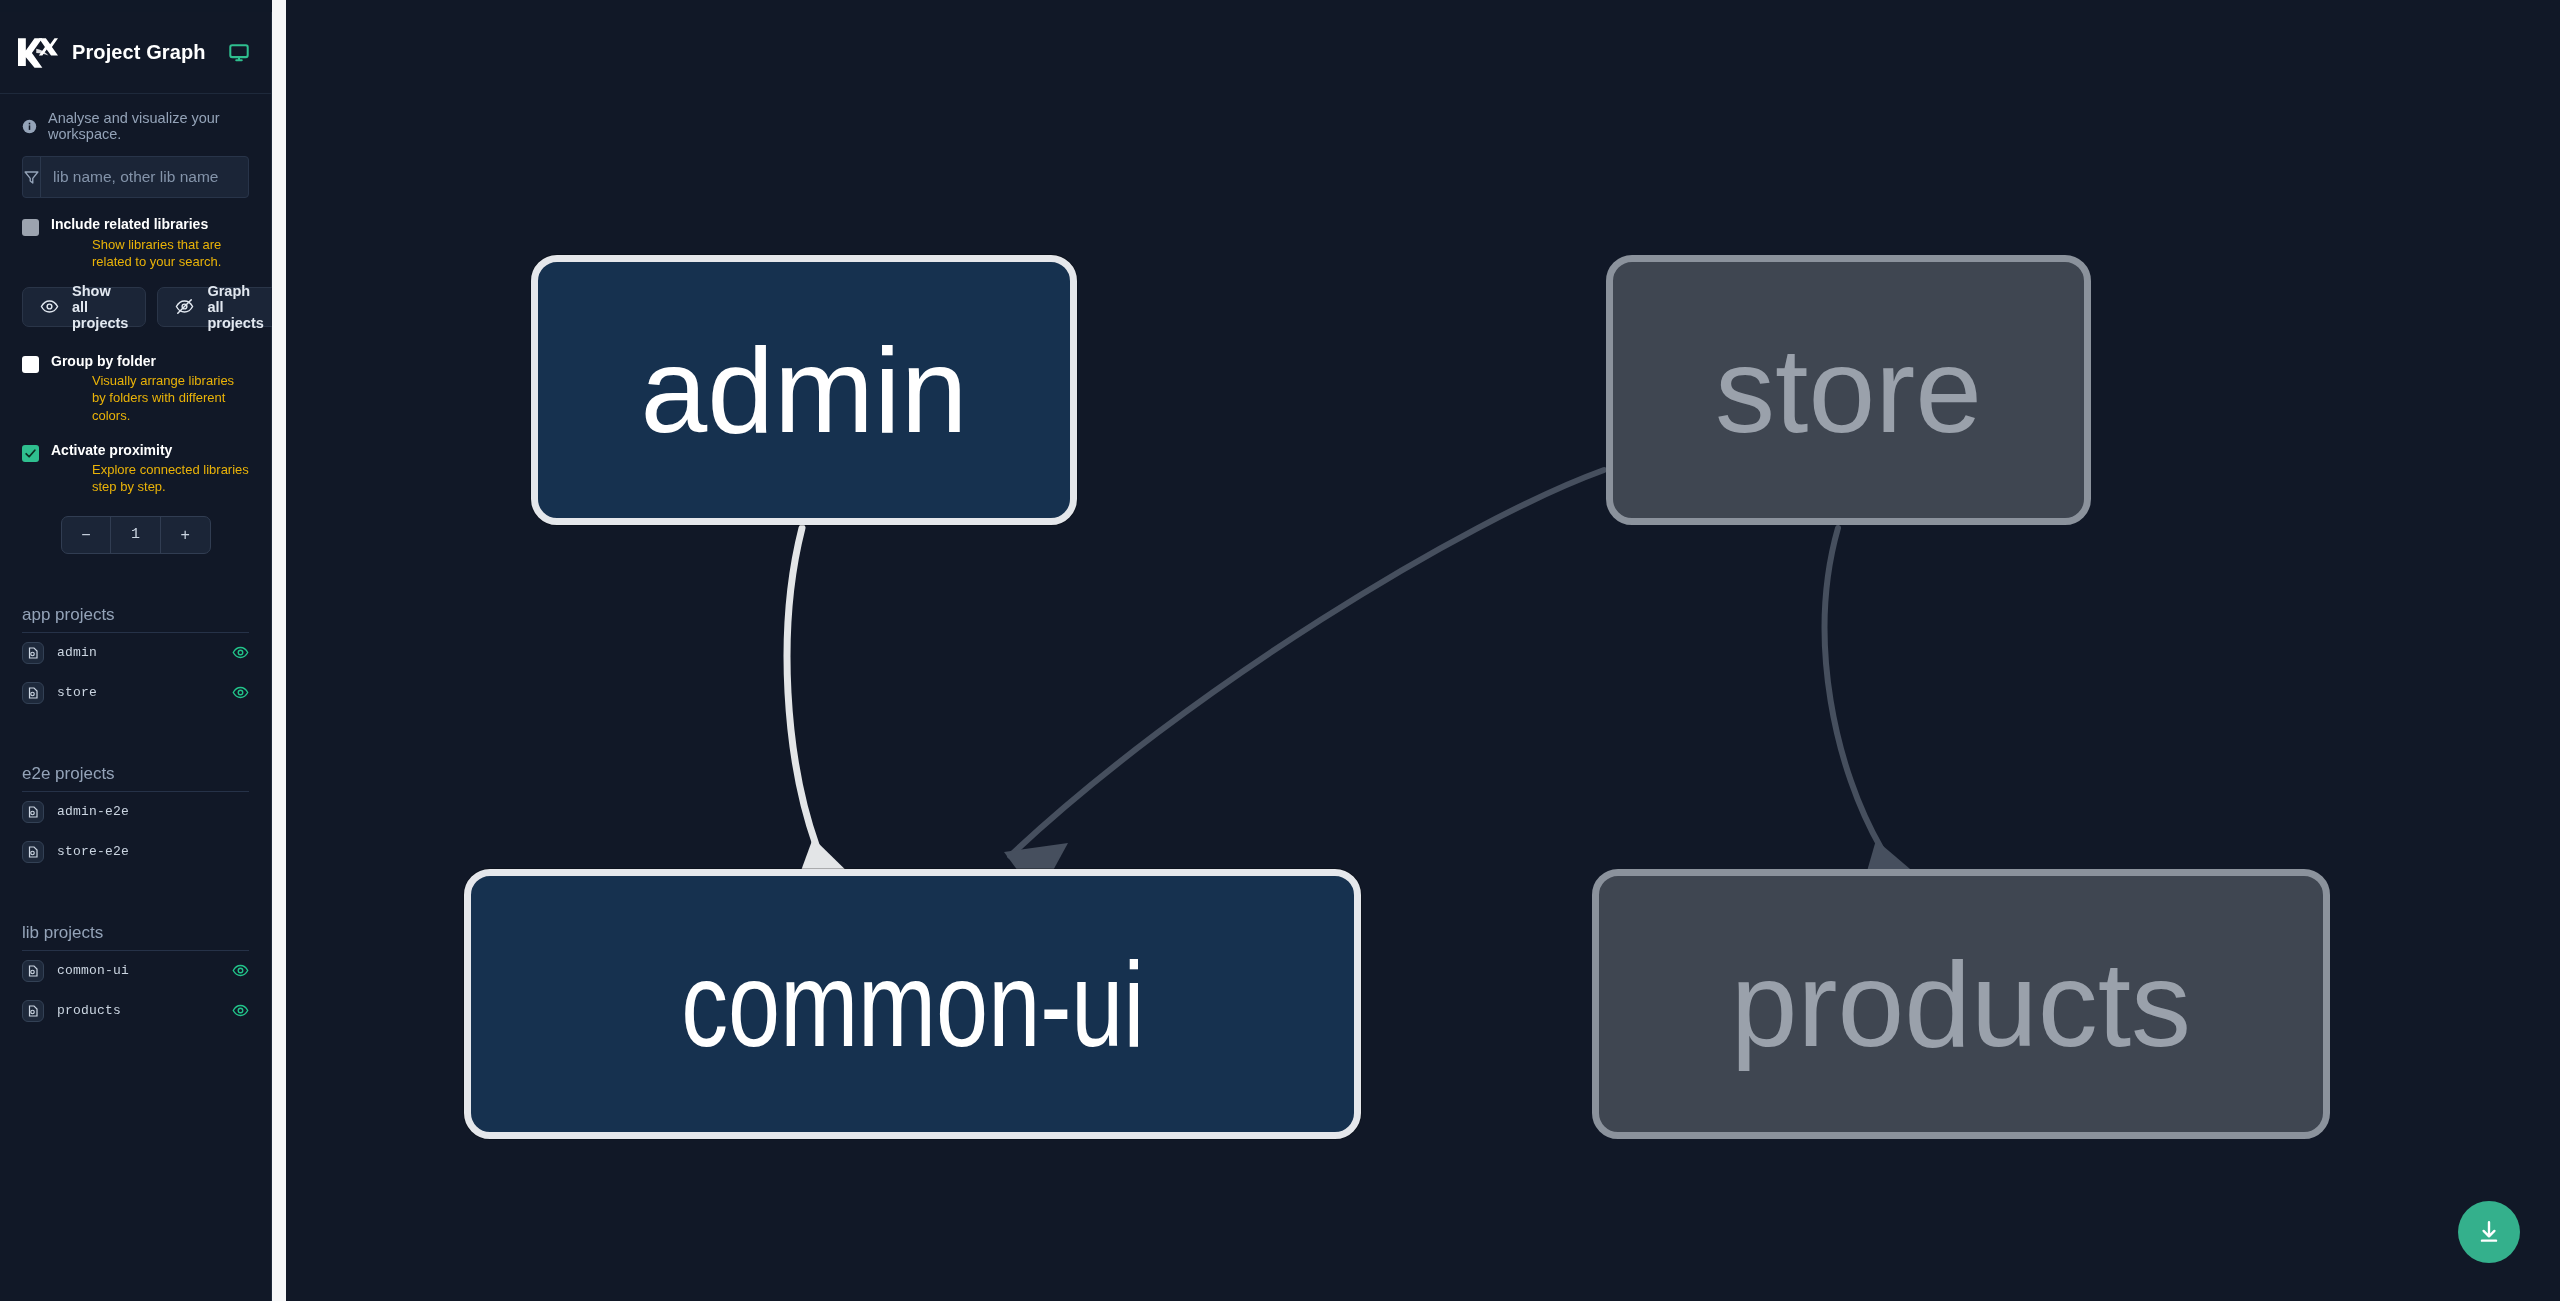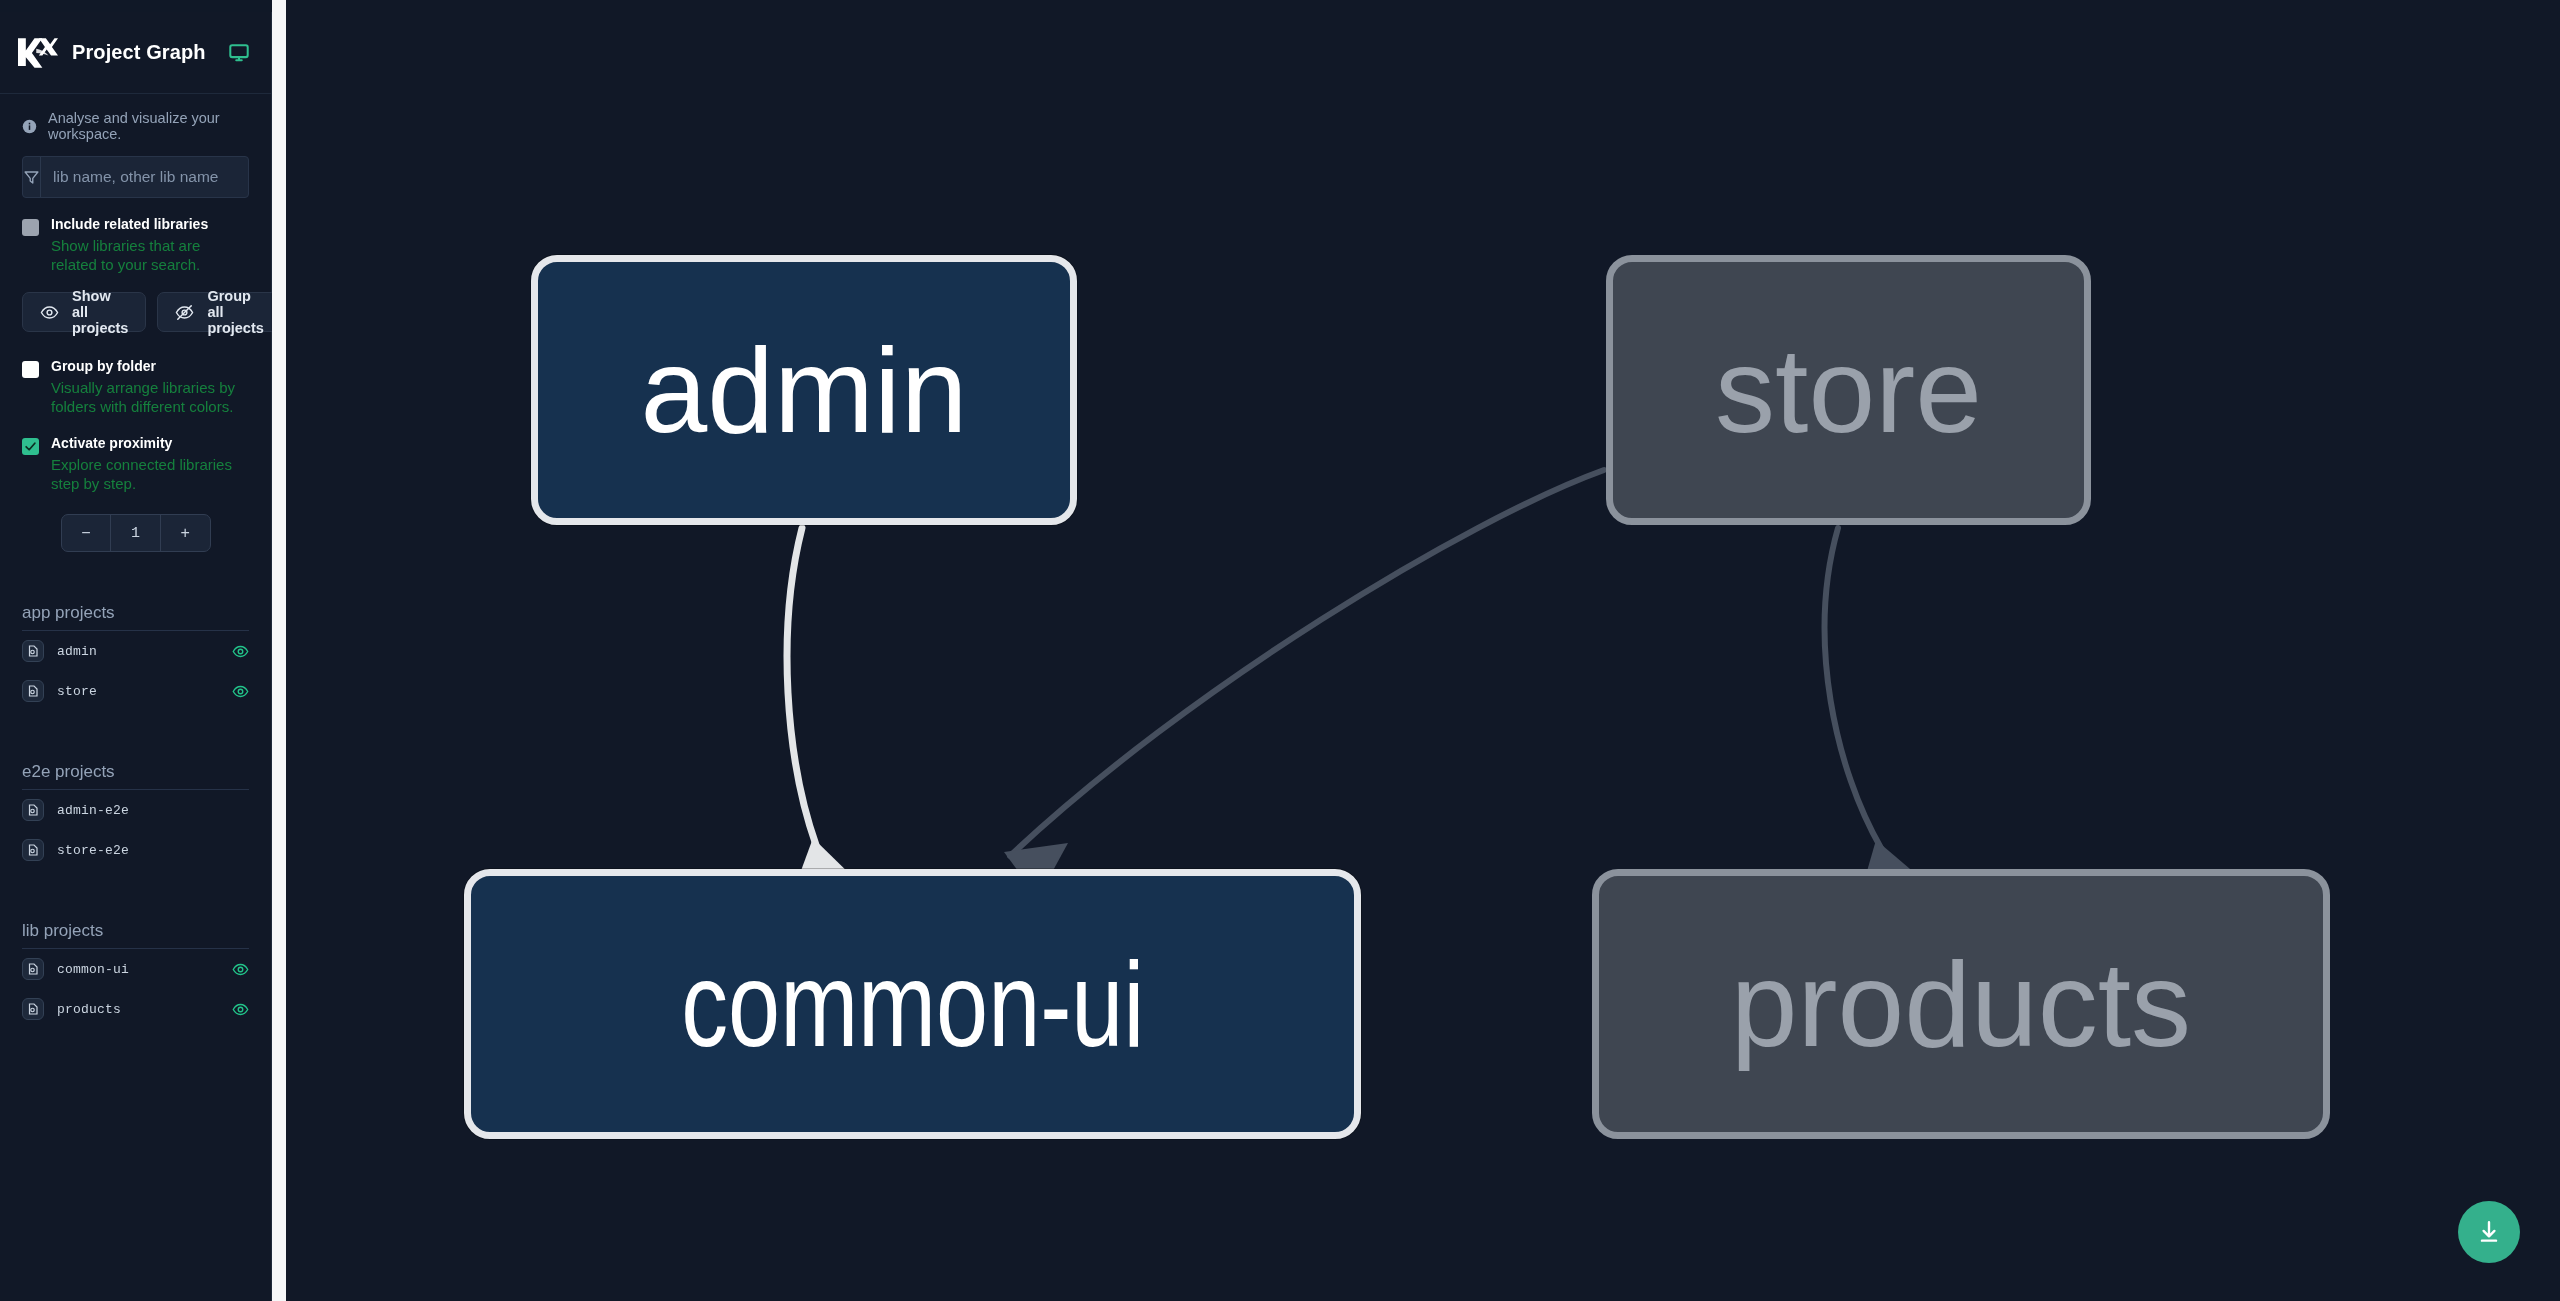--- a/index.html
+++ b/index.html
@@ -107,21 +107,21 @@
     display: flex; align-items: center; justify-content: center;
   }
   .cbox.grey  { background: #9ca3af; }
   .cbox.white { background: #ffffff; }
   .cbox.green { background: #2fbf8f; }
   .cbox svg { width: 13px; height: 13px; }
   .check-text .ct-title {
     color: #ffffff; font-size: 14px; font-weight: 700; line-height: 1.25;
   }
   .check-text .ct-sub {
-    color: #15803d; font-size: 15px; line-height: 1.32; margin-top: 2px;
+    color: #eab308; font-size: 13px; line-height: 1.32; margin-top: 2px; margin-left: 41px;
   }
 
   .btn-stack { margin-top: 17px; display: flex; gap: 11px; }
   .sb-btn {
     height: 40px;
     background: #1b2537;
     border: 1px solid #2a3purple;
     border: 1px solid #2a3548;
     border-radius: 7px;
     display: flex; align-items: center; gap: 13px;
@@ -267,21 +267,21 @@
             <circle cx="12" cy="12" r="3" fill="none" stroke="#e2e8f0" stroke-width="1.8"></circle>
           </svg>
           <span>Show all projects</span>
         </div>
         <div class="sb-btn">
           <svg viewBox="0 0 24 24">
             <path d="M1.8 12 C4.5 7 8 5 12 5 s7.5 2 10.2 7 C19.5 17 16 19 12 19 S4.5 17 1.8 12 Z" fill="none" stroke="#e2e8f0" stroke-width="1.8"></path>
             <circle cx="12" cy="12" r="3" fill="none" stroke="#e2e8f0" stroke-width="1.8"></circle>
             <path d="M3.5 20.5 L20.5 3.5" stroke="#e2e8f0" stroke-width="1.9" stroke-linecap="round"></path>
           </svg>
-          <span>Group all projects</span>
+          <span>Graph all projects</span>
         </div>
       </div>
 
       <div class="check-block" style="margin-top:26px;justify-content:center;">
         <div class="cbox white"></div>
         <div class="check-text">
           <div class="ct-title">Group by folder</div>
           <div class="ct-sub">Visually arrange libraries by folders with different colors.</div>
         </div>
       </div>

